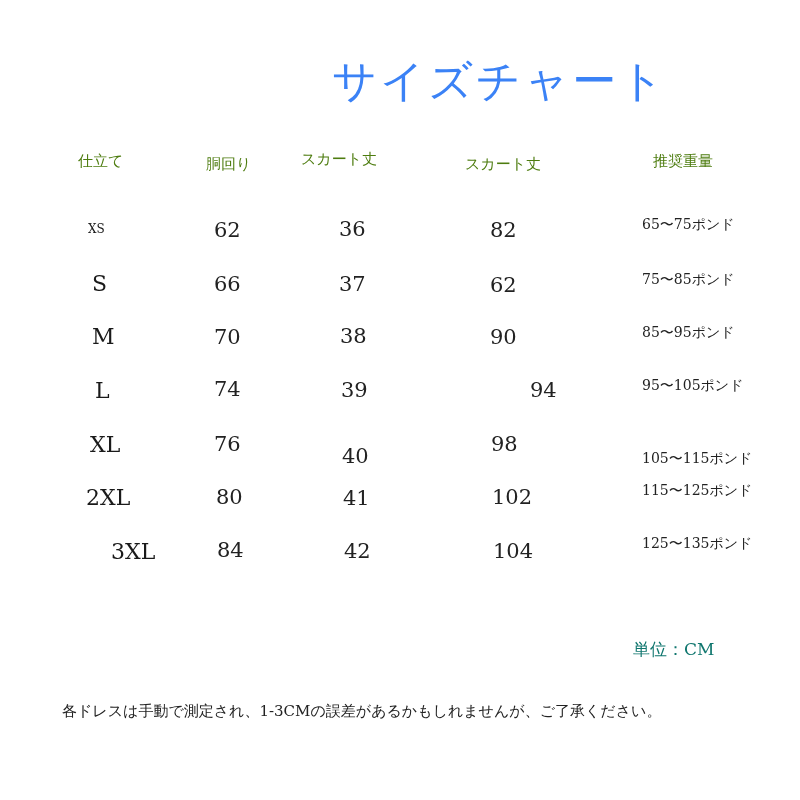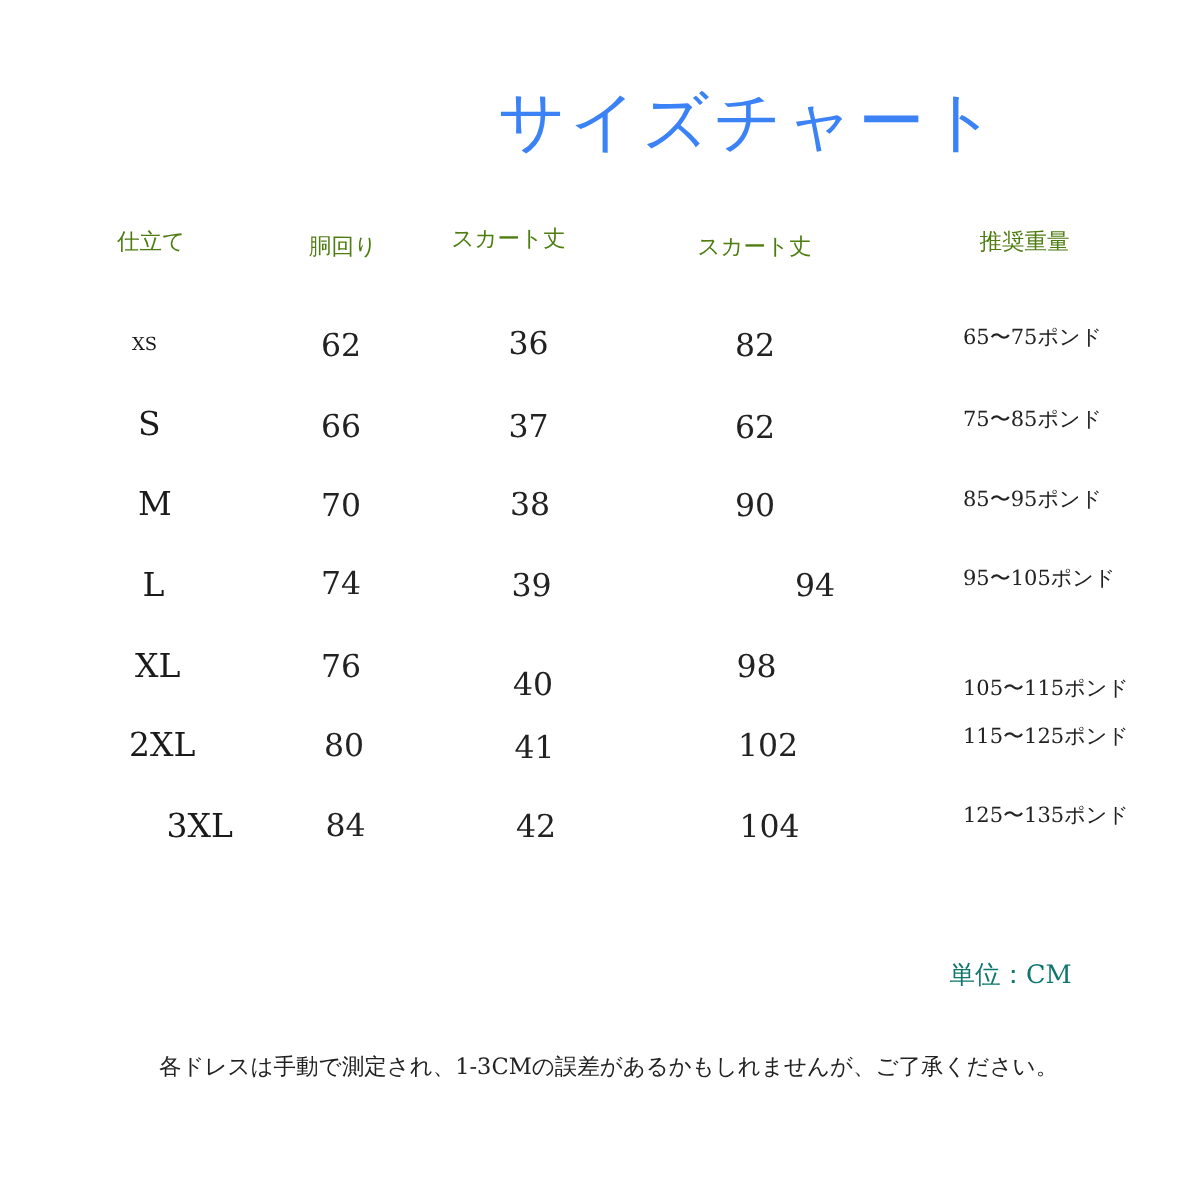--- a/index.html
+++ b/index.html
@@ -104,13 +104,13 @@
 <div class="abs wt" style="left:642px; top:482px;">115〜125ポンド</div>
 
 <div class="abs size" style="left:87px; top:539px;margin-left:24px;">3XL</div>
 <div class="abs num" style="left:217px; top:538px;">84</div>
 <div class="abs num" style="left:344px; top:539px;">42</div>
 <div class="abs num" style="left:493px; top:539px;">104</div>
 <div class="abs wt" style="left:642px; top:535px;">125〜135ポンド</div>
 
 <div class="abs unit" style="left:633px; top:638px;">単位：CM</div>
 
-<div class="abs note" style="left:62px; top:702px;margin-left:44px;">各ドレスは手動で測定され、1-3CMの誤差があるかもしれませんが、ご了承ください。</div>
+<div class="abs note" style="left:62px; top:702px;">各ドレスは手動で測定され、1-3CMの誤差があるかもしれませんが、ご了承ください。</div>
 
 </body></html>

